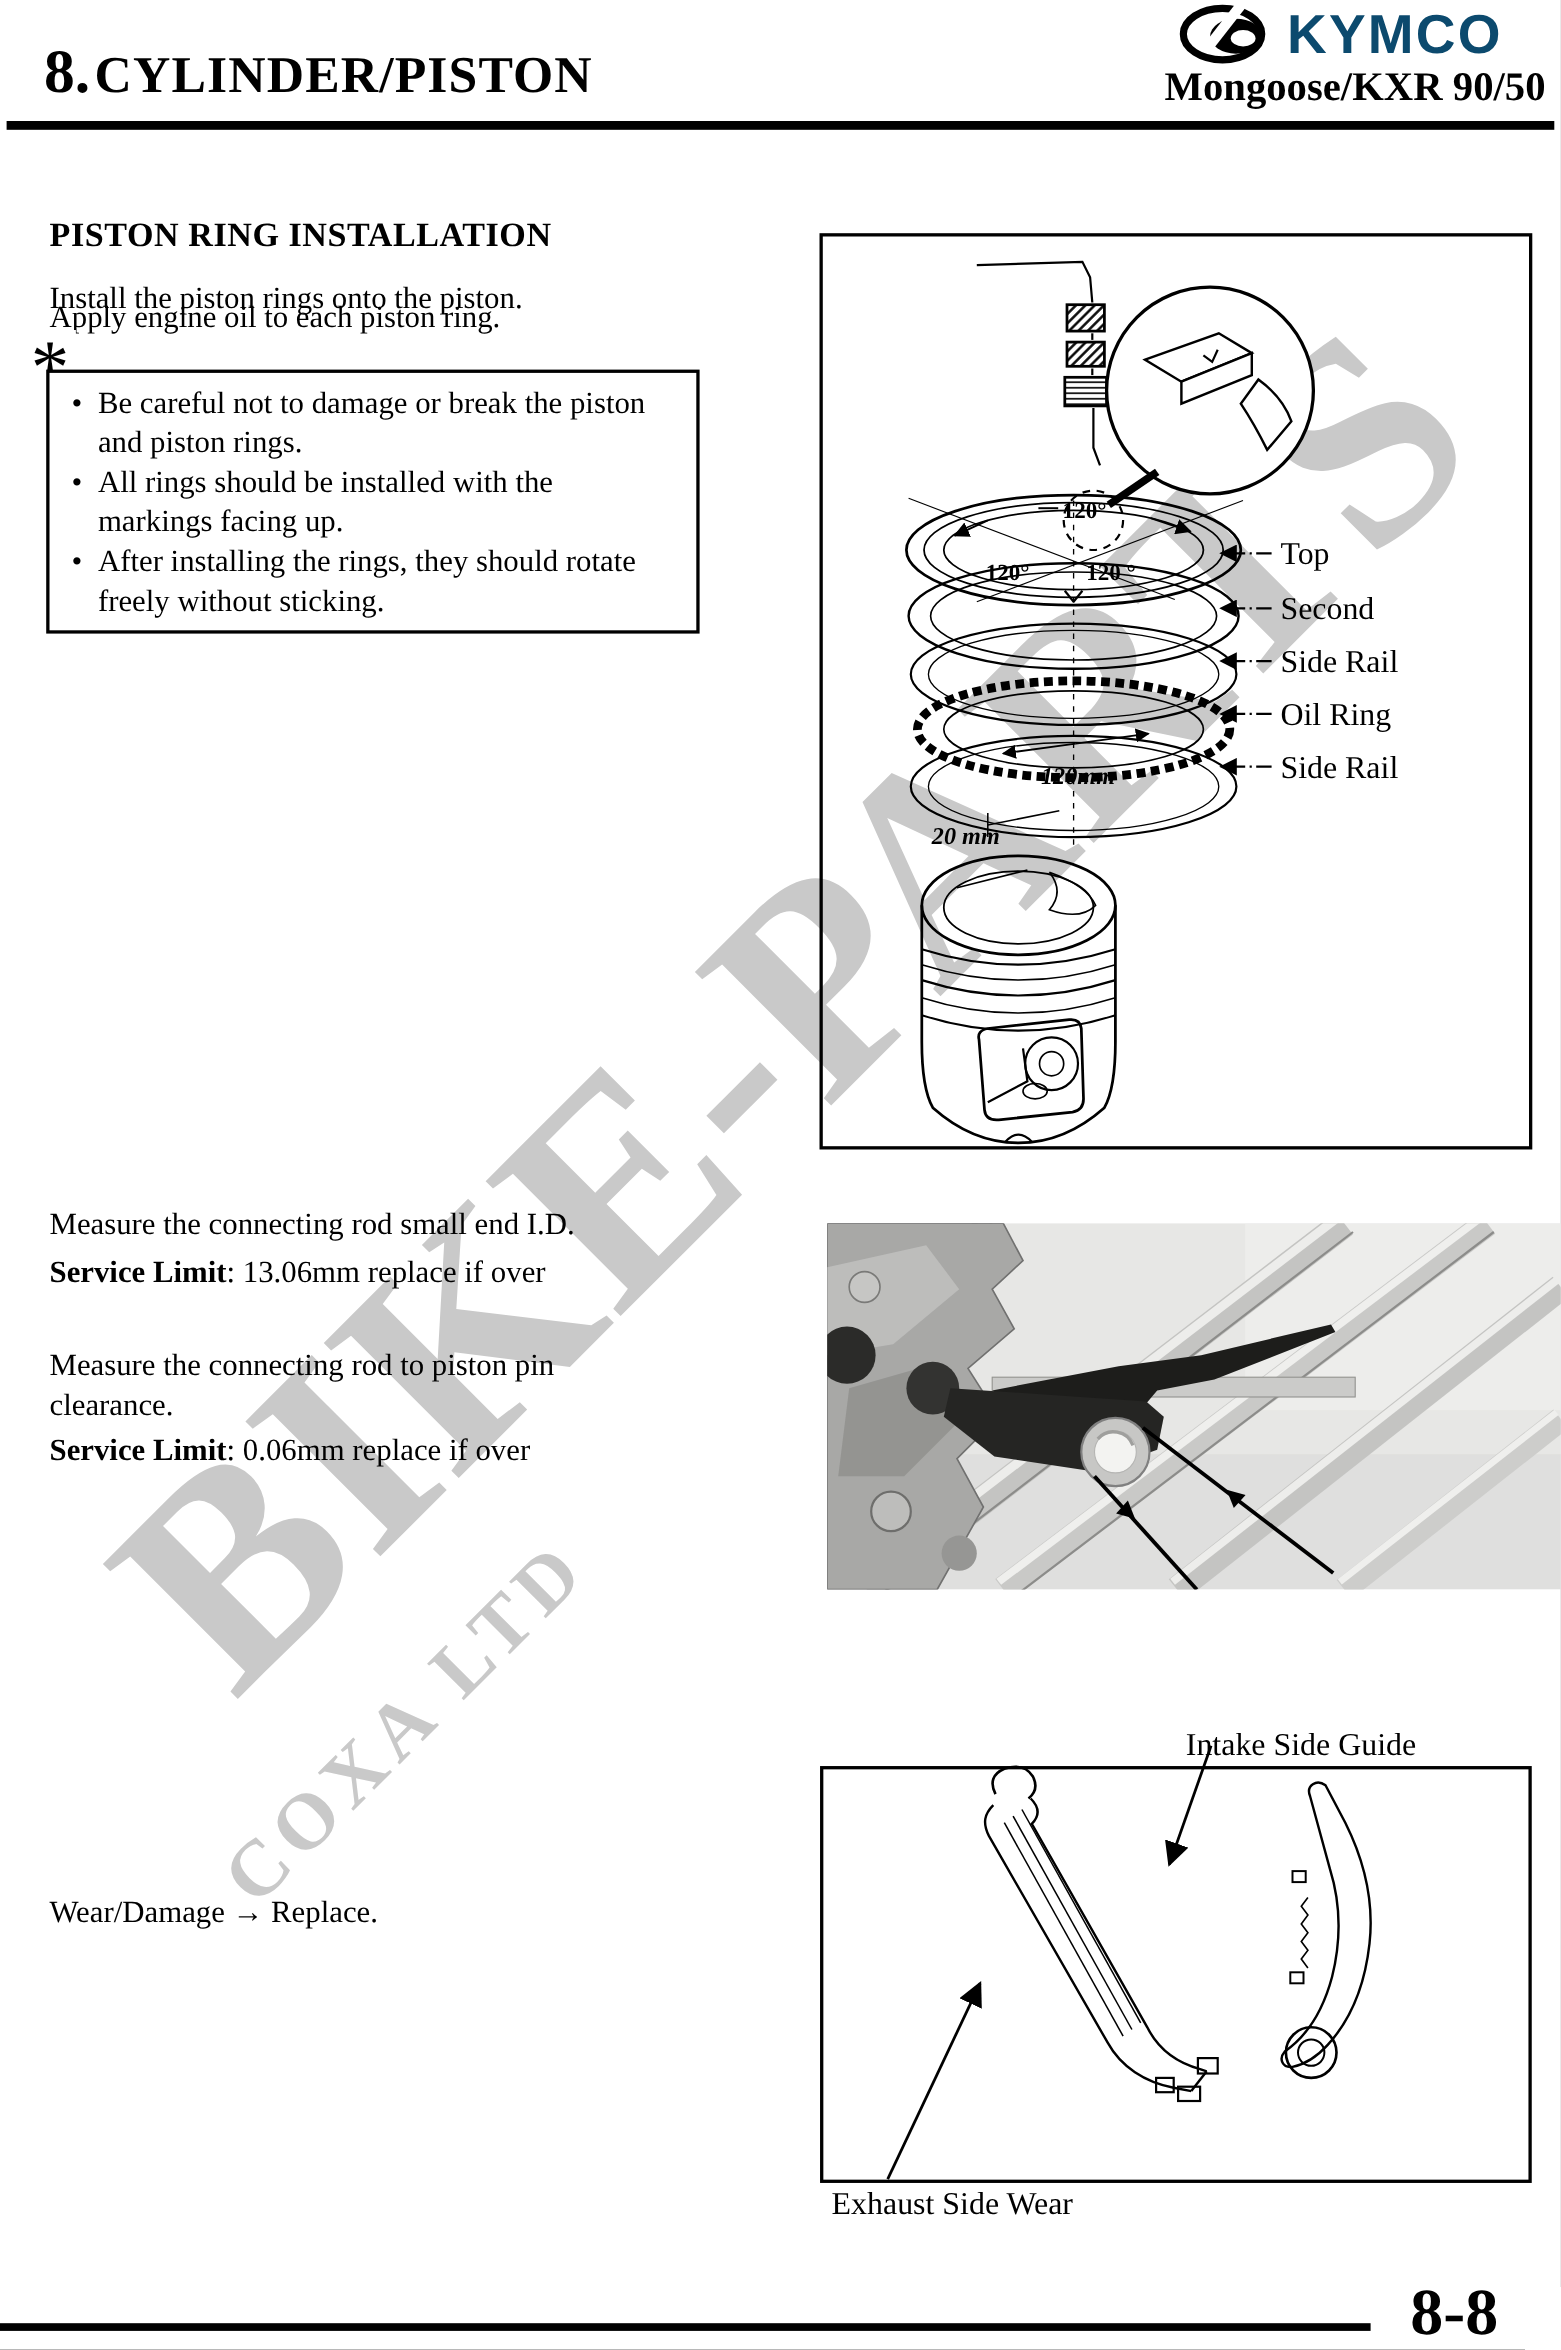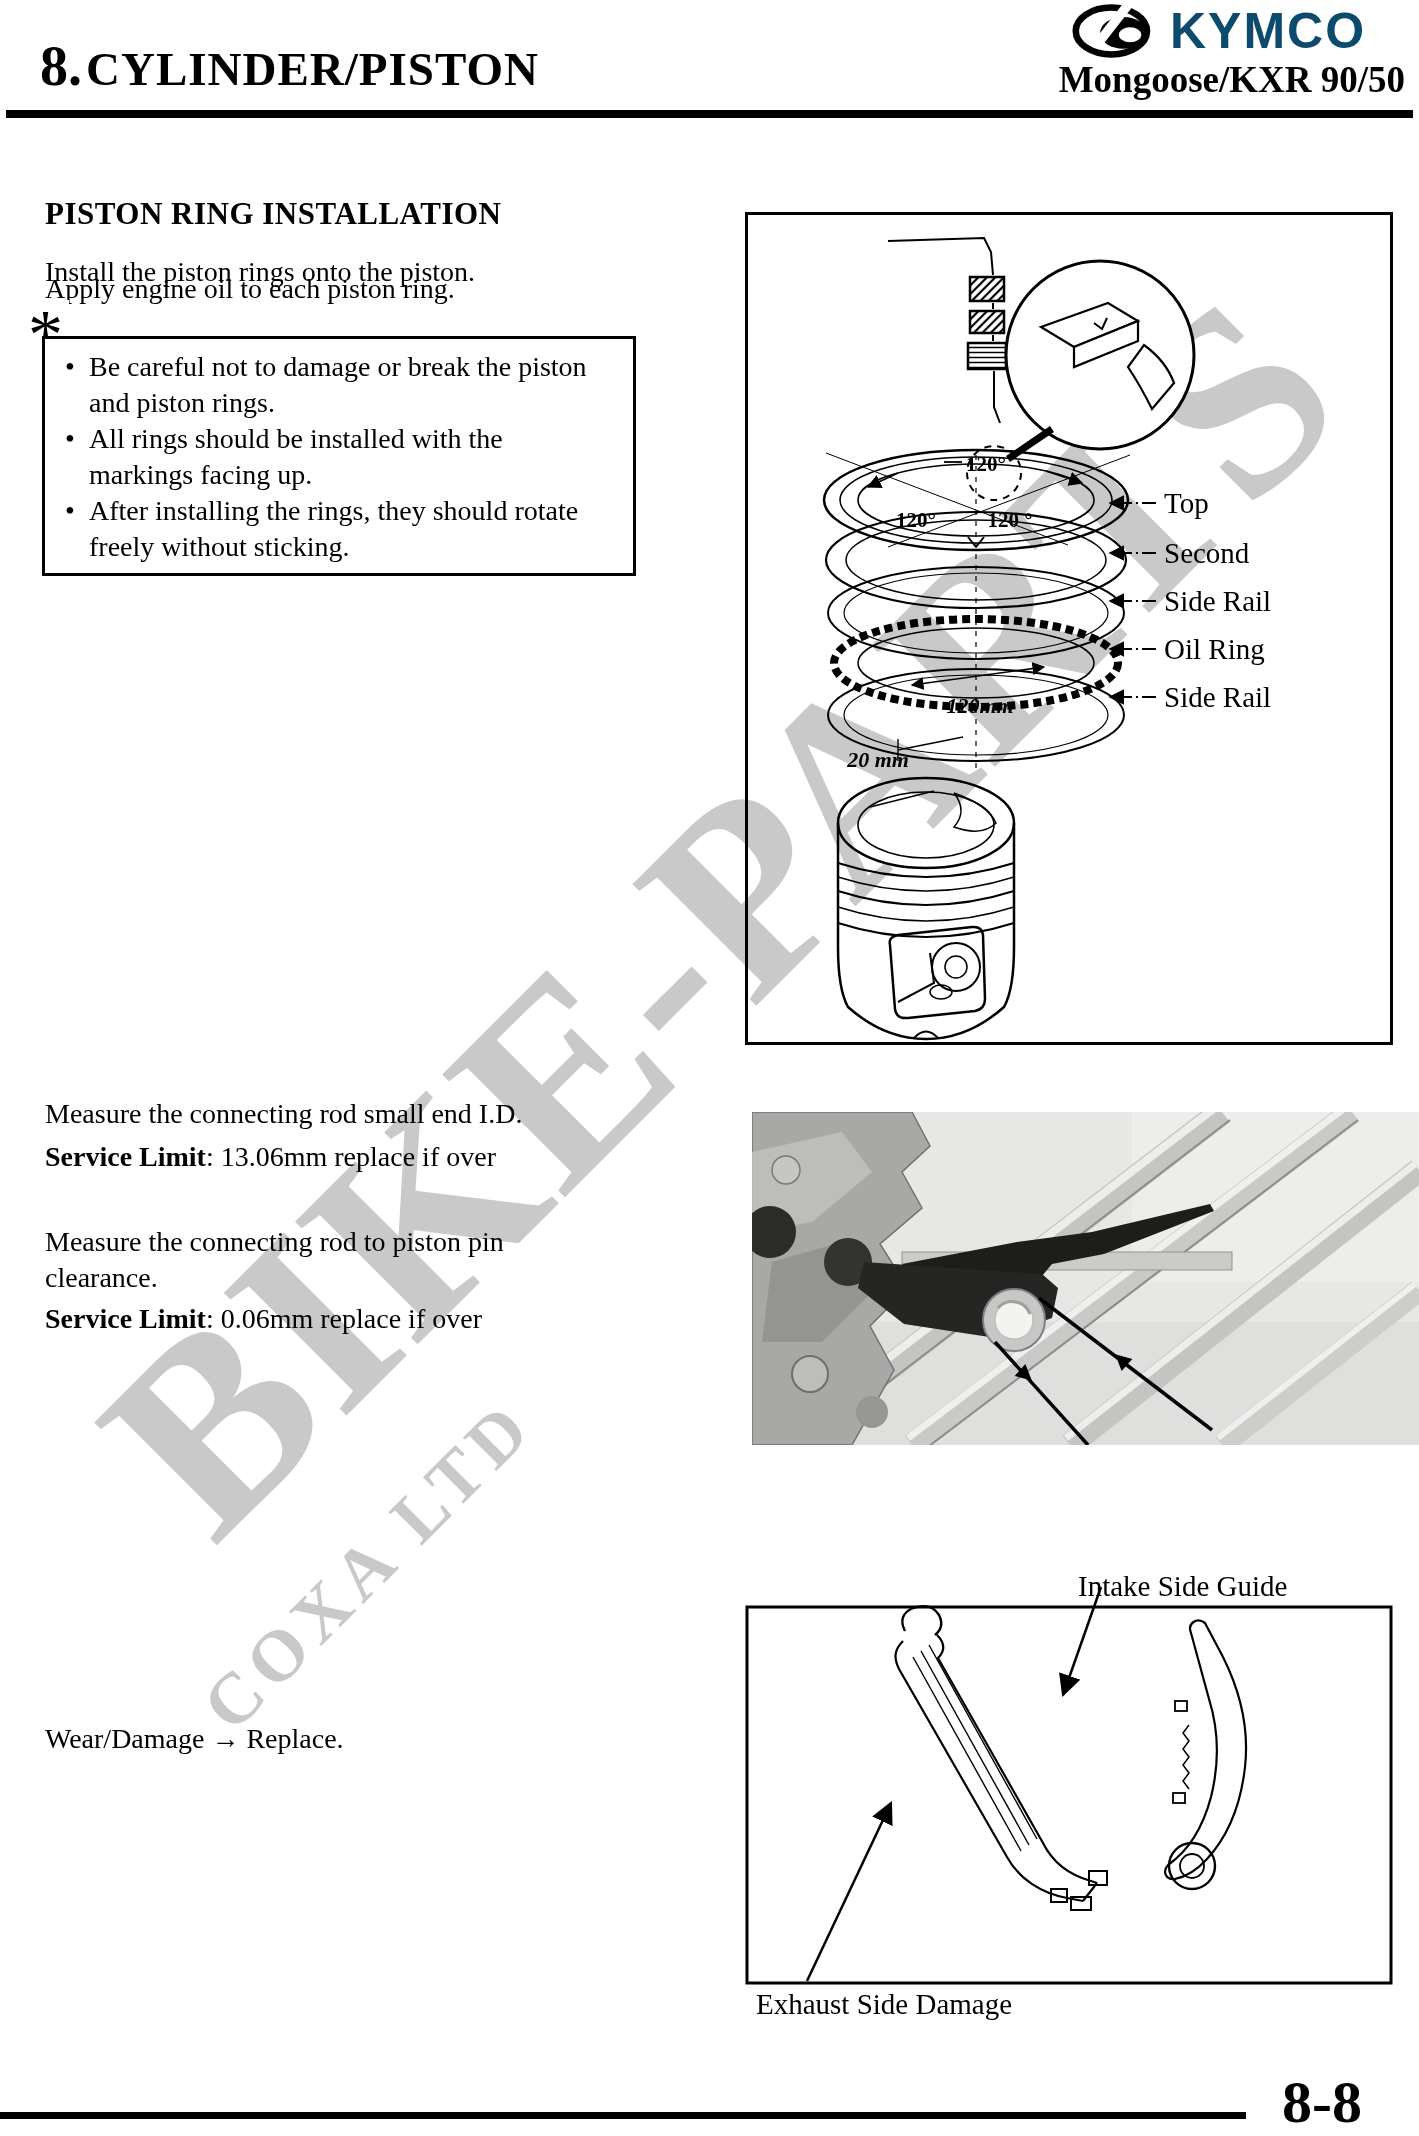--- a/index.html
+++ b/index.html
@@ -286,18 +286,18 @@
         <rect x="430" y="156" width="12" height="10" stroke-width="1.8"></rect>
         <rect x="428" y="248" width="12" height="10" stroke-width="1.8"></rect>
         <circle cx="447" cy="321" r="23" stroke-width="2.4"></circle>
         <circle cx="447" cy="321" r="12" stroke-width="1.8"></circle>
       </g>
       <line x1="62" y1="436" x2="146" y2="258" stroke="#000" stroke-width="2.5" marker-end="url(#f3ah)"></line>
       <line x1="356" y1="42" x2="318" y2="150" stroke="#000" stroke-width="2.5" marker-end="url(#f3ah)"></line>
     </svg>
   </div>
   <div id="intake-label" class="c">Intake Side Guide</div>
-  <div id="exhaust-label" class="c">Exhaust Side Damage</div>
+  <div id="exhaust-label" class="c">Exhaust Side Wear</div>
 
   <div id="rule-bottom" class="c rule"></div>
   <div id="page-num" class="c">8-8</div>
 
 </div>
 
 </body></html>

